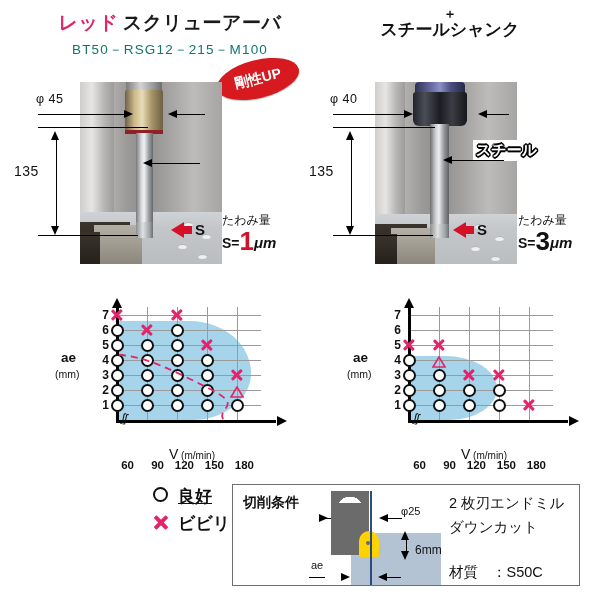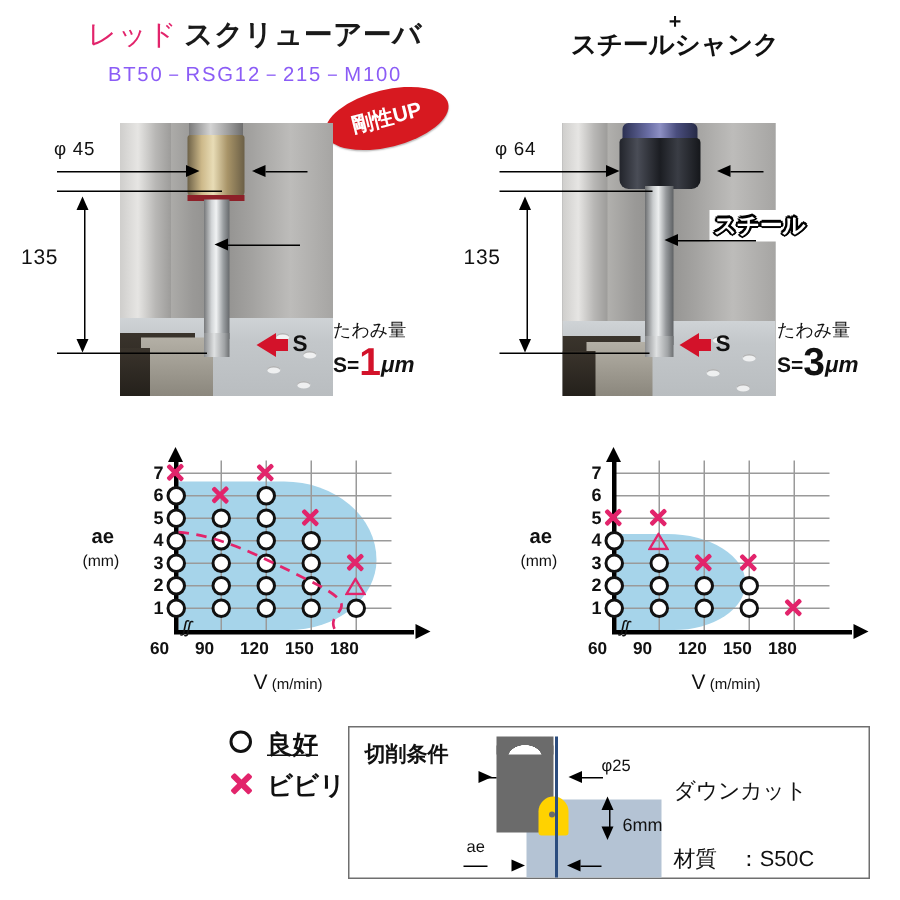--- a/index.html
+++ b/index.html
@@ -7,25 +7,25 @@
     width:600px;height:600px;background:#ffffff;
     font-family:"Liberation Sans","DejaVu Sans",sans-serif;
     color:#000;overflow:hidden;position:relative;
   }
   .page{position:relative;width:600px;height:600px;}
   .abs{position:absolute;}
 
   
   .hdr-l{left:40px;top:10px;width:260px;text-align:center;}
   .hdr-r{left:320px;top:8px;width:260px;text-align:center;}
-  .ttl-red{color:#e2246b;font-weight:normal;font-size:19px;letter-spacing:.5px;}
+  .ttl-red{color:#e2246b;font-weight:bold;font-size:19px;letter-spacing:.5px;}
   .ttl-blk{color:#1a1a1a;font-weight:bold;font-size:19px;letter-spacing:.5px;}
   .ttl-r1{color:#111;font-weight:bold;font-size:17px;line-height:19px;}
   .plus{font-weight:bold;font-size:13px;line-height:12px;color:#111;}
-  .code{font-size:13.5px;color:#8b5cf6;letter-spacing:1.2px;margin-top:5px;font-family:"Liberation Sans",sans-serif;}
+  .code{font-size:13.5px;color:#0f766e;letter-spacing:1.2px;margin-top:5px;font-family:"Liberation Sans",sans-serif;}
 
   
   .badge{
     left:216px;top:60px;width:84px;height:38px;
     background:#d71920;border-radius:50%/50%;
     transform:rotate(-14deg);
     box-shadow:0 1px 1px rgba(0,0,0,.25);
   }
   .badge span{
     position:absolute;left:0;top:0;width:84px;height:38px;
@@ -85,21 +85,21 @@
   .sval b.bigred{font-size:26px;line-height:22px;color:#d3122a;vertical-align:-2px;}
   .sval i.mu{font-style:italic;font-size:15px;}
 
   
   .chart{position:absolute;}
   .grid-h{position:absolute;height:1px;background:#9a9a9a;}
   .grid-v{position:absolute;width:1px;background:#9a9a9a;}
   .axis-y{position:absolute;width:2.5px;background:#000;}
   .axis-x{position:absolute;height:2.5px;background:#000;}
   .ytick{position:absolute;font-size:12px;color:#111;text-align:right;width:14px;font-weight:bold;}
-  .xtick{position:absolute;font-size:11.5px;color:#111;text-align:left;width:34px;font-weight:bold;}
+  .xtick{position:absolute;font-size:11.5px;color:#111;text-align:right;width:34px;font-weight:bold;margin-top:32px;}
   .aelab{position:absolute;font-size:13.5px;font-weight:bold;color:#111;}
   .aeunit{position:absolute;font-size:10.5px;color:#111;}
   .vlab{position:absolute;font-size:14px;color:#111;}
   .vlab small{font-size:10px;}
   .zig{position:absolute;font-size:12px;color:#111;}
   .blob{position:absolute;background:#a6d4ea;}
   .mark-o{position:absolute;width:13px;height:13px;border:2.2px solid #111;border-radius:50%;background:#fff;box-sizing:border-box;}
   .mark-x{position:absolute;width:14px;height:14px;}
   .mark-x:before,.mark-x:after{content:"";position:absolute;left:50%;top:0;width:3.4px;height:14px;background:#e2246b;border-radius:1px;}
   .mark-x:before{transform:translateX(-50%) rotate(45deg);}
@@ -202,21 +202,21 @@
     <div class="ph-vise" style="left:0px;top:142px;width:52px;height:40px;"></div>
     <div class="ph-vise2" style="left:16px;top:146px;width:44px;height:36px;"></div>
     <div class="ph-vise" style="left:0px;top:152px;width:22px;height:30px;"></div>
 
     <div class="holder-r-top" style="left:40px;top:0px;width:50px;height:14px;"></div>
     <div class="holder-r" style="left:38px;top:10px;width:54px;height:34px;"></div>
     <div class="shank-r" style="left:55px;top:42px;width:19px;height:106px;"></div>
     <div class="tip-l" style="left:55px;top:142px;width:19px;height:14px;"></div>
   </div>
 
-  <div class="abs dimtxt" style="left:330px;top:92px;">φ 64</div>
+  <div class="abs dimtxt" style="left:330px;top:92px;">φ 40</div>
   <div class="line-h" style="left:333px;top:114px;width:72px;"></div>
   <div class="arr-r" style="left:404px;top:110px;"></div>
   <div class="arr-l" style="left:478px;top:110px;"></div>
   <div class="line-h" style="left:487px;top:114px;width:22px;"></div>
   <div class="line-h" style="left:333px;top:127px;width:102px;"></div>
 
   <div class="abs dim135" style="left:309px;top:163px;">135</div>
   <div class="arr-u" style="left:346px;top:131px;"></div>
   <div class="line-v" style="left:350.5px;top:137px;height:90px;"></div>
   <div class="arr-d" style="left:346px;top:226px;"></div>
@@ -386,19 +386,20 @@
     <div class="arr-u" style="left:168px;top:46px;"></div>
     <div class="line-v" style="left:172.5px;top:52px;height:16px;"></div>
     <div class="arr-d" style="left:168px;top:66px;"></div>
 
     <div class="smtxt" style="left:78px;top:74px;">ae</div>
     <div class="line-h" style="left:76px;top:92px;width:16px;"></div>
     <div class="arr-r" style="left:108px;top:88px;"></div>
     <div class="arr-l" style="left:145px;top:88px;"></div>
     <div class="line-h" style="left:154px;top:92px;width:14px;"></div>
 
+    <div class="cond-line" style="left:216px;top:9px;">2 枚刃エンドミル</div>
     <div class="cond-line" style="left:216px;top:33px;">ダウンカット</div>
     <div class="cond-line" style="left:216px;top:78px;">
       <span>材質</span><span style="display:inline-block;width:14px;"></span><span>：</span><span>S50C</span>
     </div>
   </div>
 
 </div>
 
 </body></html>

